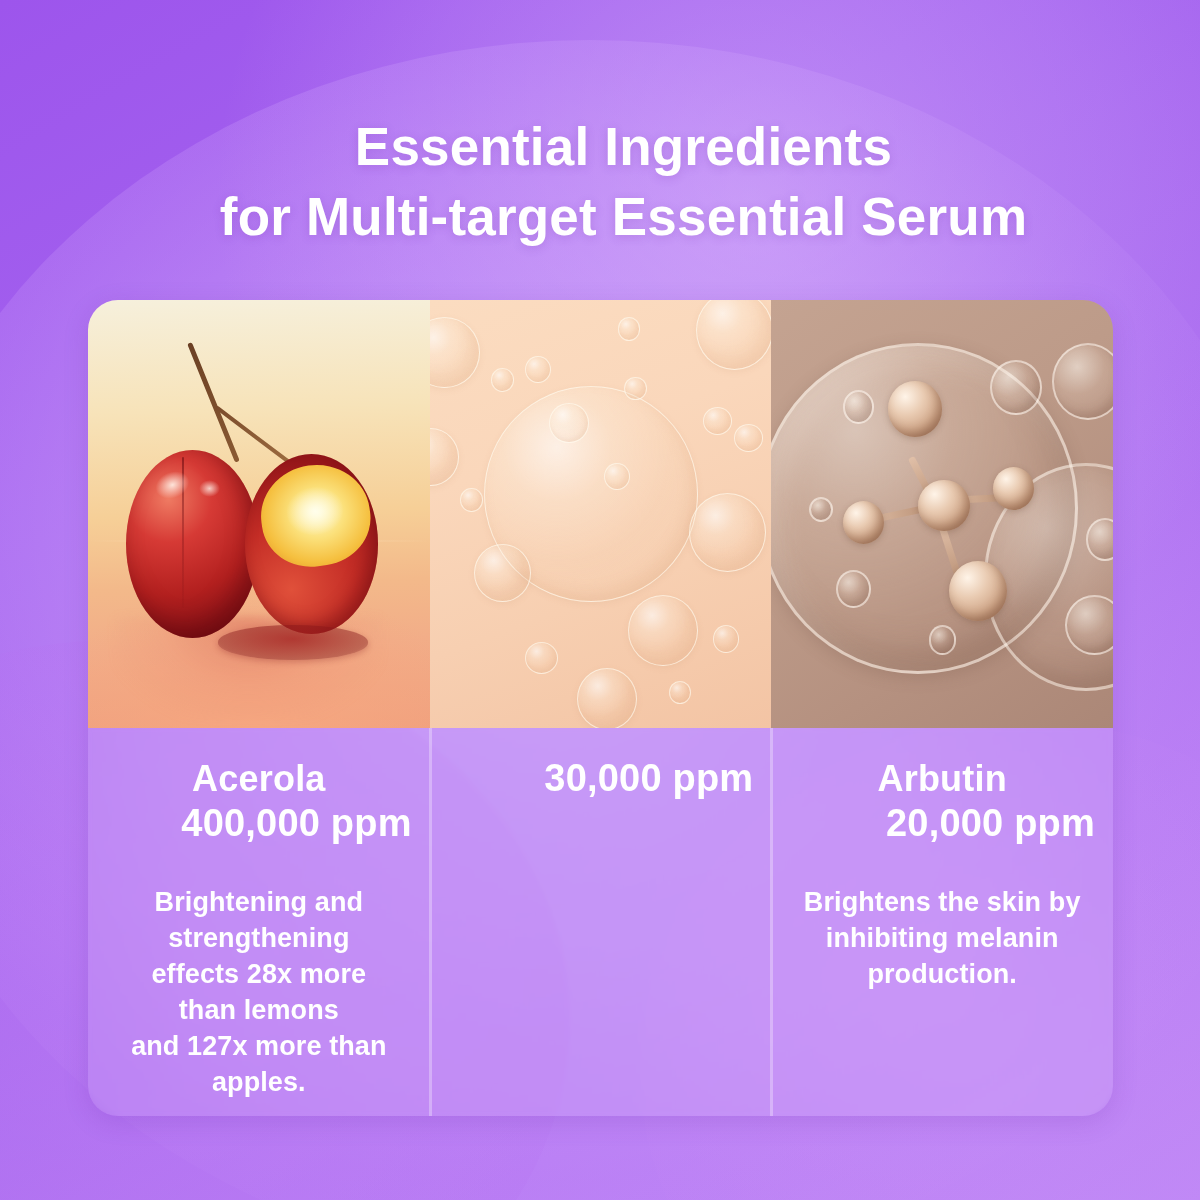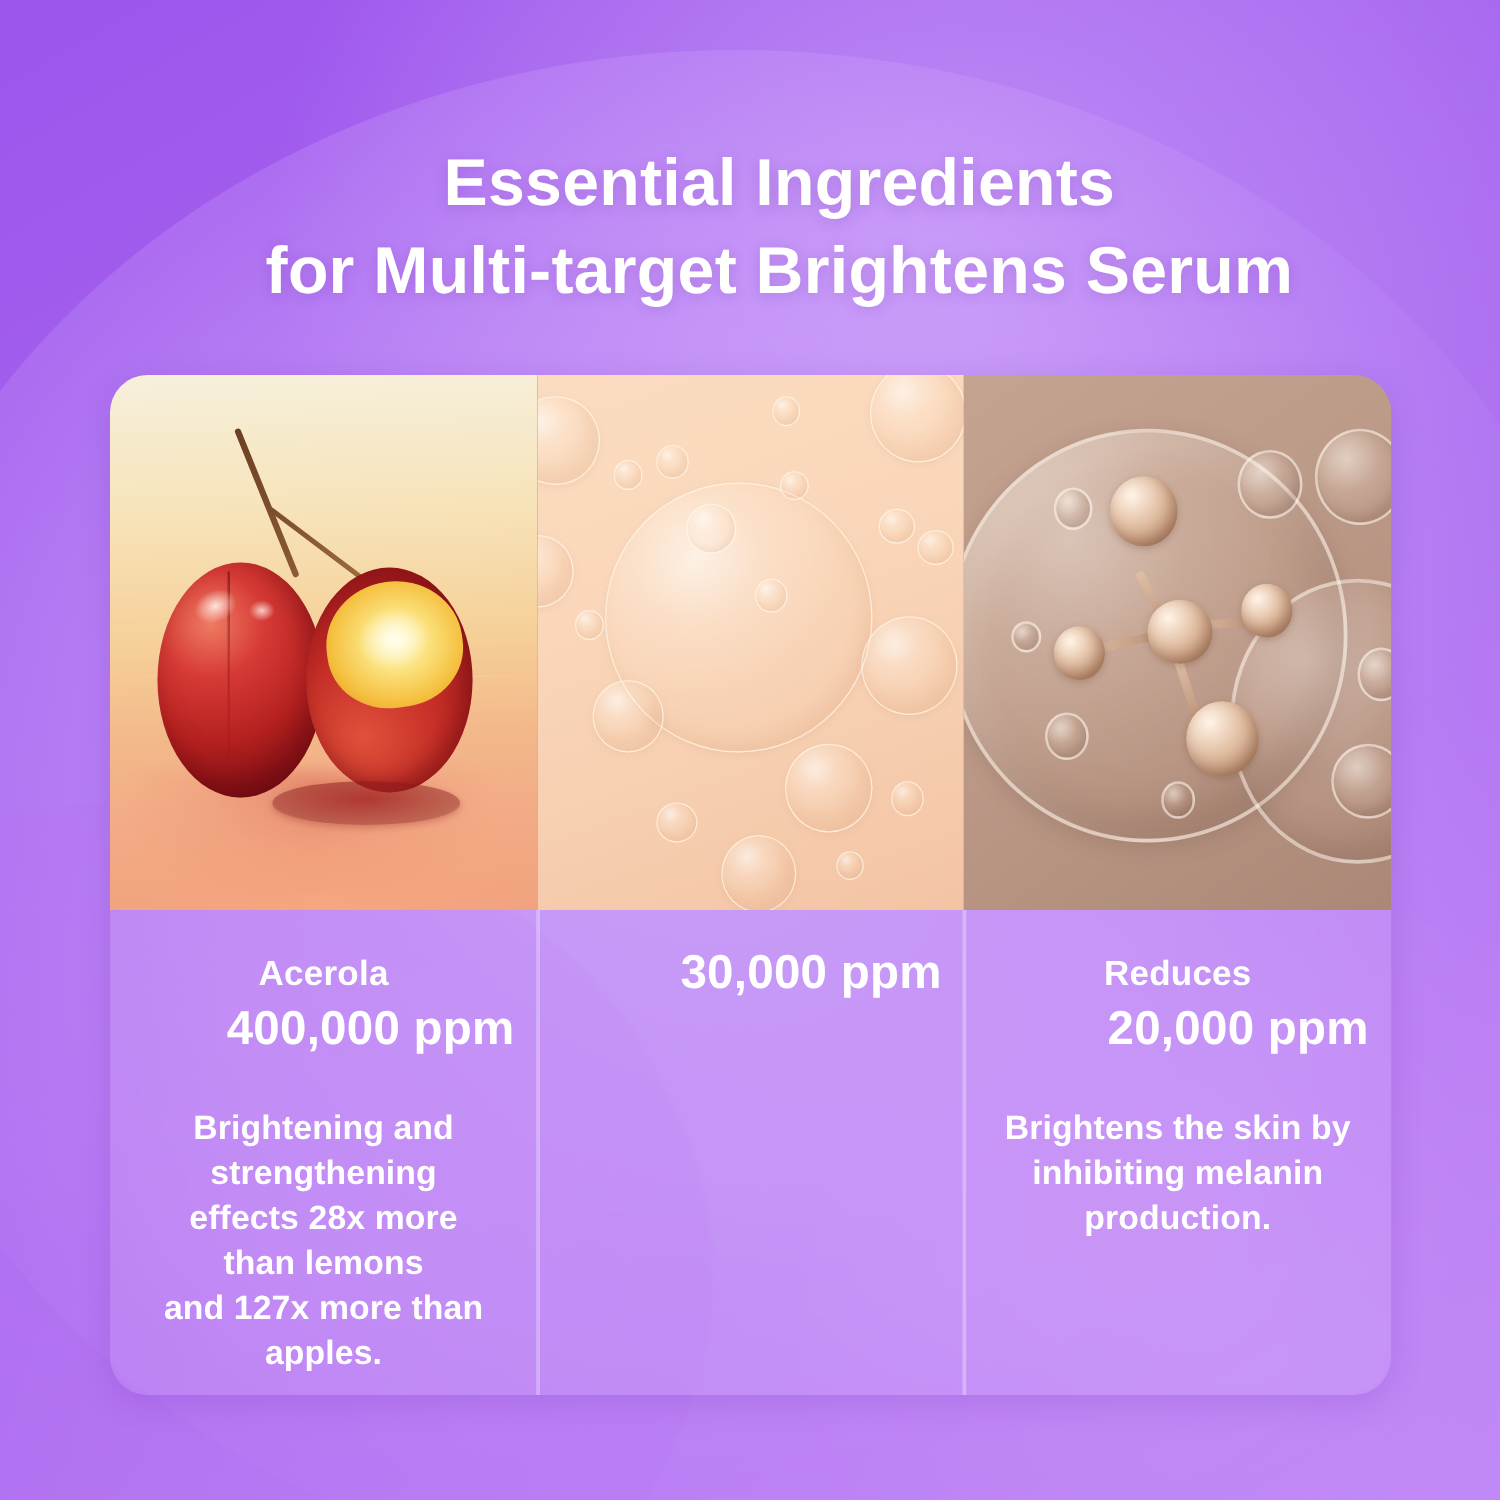--- a/index.html
+++ b/index.html
@@ -285,21 +285,21 @@
     color: #ffffff;
   }
   .text-cell + .text-cell:before {
     content: "";
     position: absolute;
     left: -1px; top: 0; bottom: 0;
     width: 3px;
     background: rgba(255,255,255,0.30);
   }
   .ing-name {
-    font-size: 28px;
+    font-size: 36px;
     line-height: 45px;
     font-weight: bold;
     letter-spacing: 0.2px;
     white-space: nowrap;
   }
   .ing-amount {
     font-size: 38px;
     line-height: 45px;
     font-weight: bold;
     letter-spacing: 0.2px;
@@ -320,21 +320,21 @@
 
 <div id="poster">
 
   <div class="glow-a"></div>
   <div class="glow-b"></div>
   <div class="glow-c"></div>
   <div class="glow-d"></div>
 
   <div class="title">
     <span class="line">Essential Ingredients</span>
-    <span class="line">for Multi-target Brightens Serum</span>
+    <span class="line">for Multi-target Essential Serum</span>
   </div>
 
   <div class="card">
 
     <div class="media-row">
 
       <div class="media-cell">
         <div class="ph-acerola">
           <div class="table-line"></div>
           <div class="reflection"></div>
@@ -417,21 +417,21 @@
 than lemons
 and 127x more than
 apples.</div>
       </div>
 
       <div class="text-cell">
         <div class="ing-amount">30,000 ppm</div>
       </div>
 
       <div class="text-cell">
-        <div class="ing-name">Reduces</div>
+        <div class="ing-name">Arbutin</div>
         <div class="ing-amount">20,000 ppm</div>
         <div class="ing-desc">Brightens the skin by
 inhibiting melanin
 production.</div>
       </div>
 
     </div>
 
   </div>
 </div>

